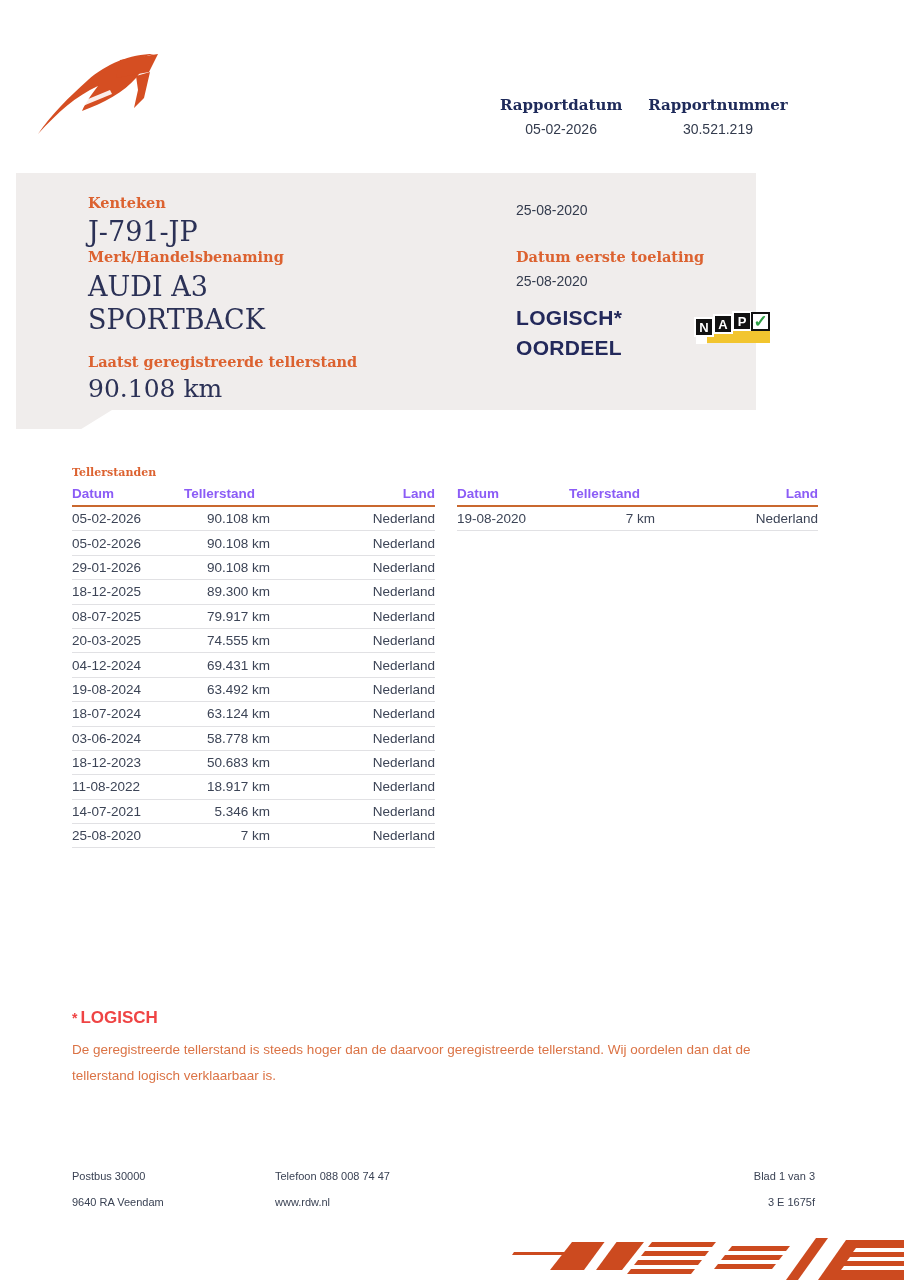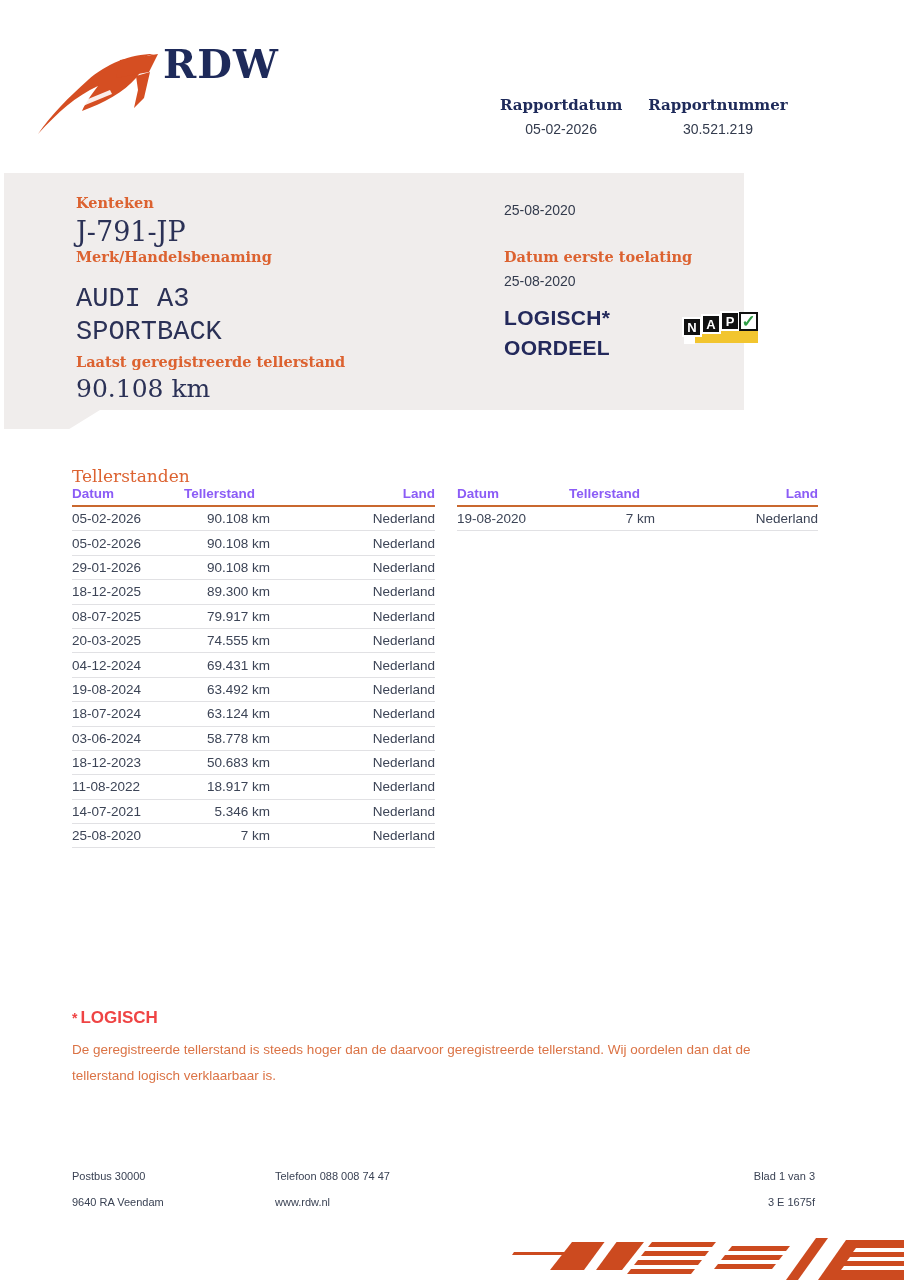--- a/index.html
+++ b/index.html
@@ -31,21 +31,21 @@
   .report-meta { position: absolute; left: 500px; top: 96px; display: flex; text-align: center; }
   .meta-col { margin-right: 26px; }
   .meta-label {
     font-family: "DejaVu Serif", serif;
     font-weight: bold; font-size: 15px; color: #1E2A5A;
   }
   .meta-value { margin-top: 7px; font-size: 14px; color: #333B4D; }
 
   
   .panel {
-    position: absolute; left: 4px; top: 173px;
+    position: absolute; left: 16px; top: 173px;
     width: 740px; height: 237px;
     background: #F0EDEC;
   }
   .panel::after {
     content: ""; position: absolute; left: 0; top: 237px;
     width: 96px; height: 19px; background: #F0EDEC;
     clip-path: polygon(0 0, 100% 0, 68% 100%, 0 100%);
   }
   .p-label {
     font-family: "DejaVu Serif", serif;
@@ -55,21 +55,21 @@
     font-family: "DejaVu Serif", serif;
     font-size: 27px; color: #2B3156; line-height: 1.22;
   }
   .p-value { font-size: 14px; color: #333B4D; }
   .grp-kenteken   { position: absolute; left: 72px;  top: 21px; }
   .grp-merk       { position: absolute; left: 72px;  top: 75px; }
   .grp-teller     { position: absolute; left: 72px;  top: 180px; }
   .grp-afgifte    { position: absolute; left: 500px; top: 21px; }
   .grp-toelating  { position: absolute; left: 500px; top: 75px; }
   .grp-kenteken .p-big { margin-top: 5px; }
-  .grp-merk .p-big { margin-top: 18px; font-family: Liberation Mono, monospace; }
+  .grp-merk .p-big { margin-top: 6px; }
   .grp-teller .p-big { margin-top: 4px; font-size: 25px; }
   .grp-afgifte .p-value, .grp-toelating .p-value { margin-top: 8px; }
   .oordeel {
     position: absolute; left: 500px; top: 130px;
     font-weight: bold; font-size: 21px; line-height: 1.42;
     color: #23295B; letter-spacing: 0.3px;
   }
   
   .nap { position: absolute; left: 676px; top: 134px; width: 90px; height: 46px; }
   .nap-yellow { position: absolute; left: 12px; top: 21px; width: 66px; height: 15px; background: #F2C52F; }
@@ -87,21 +87,21 @@
     position: absolute; left: 59px; top: 5px; width: 19px; height: 19px;
     background: #ffffff; border: 2px solid #111111;
     color: #2E9E44; font-weight: bold; font-size: 17px; line-height: 17px;
     display: flex; align-items: center; justify-content: center;
   }
 
   
   .tables-heading {
     position: absolute; left: 72px; top: 466px;
     font-family: "DejaVu Serif", serif;
-    font-weight: normal; font-size: 17px; color: #DC6230;
+    font-weight: bold; font-size: 11px; color: #DC6230;
   }
   .tables-wrap { position: absolute; left: 72px; top: 486px; display: flex; gap: 22px; }
   .mtable { width: 363px; }
   .mtable.right { width: 361px; }
   .thead {
     display: grid; grid-template-columns: 112px 86px 1fr;
     font-weight: bold; font-size: 13.5px; color: #8b5cf6;
     padding-bottom: 4px; border-bottom: 2px solid #C9682F;
   }
   .thead .h-land { text-align: right; }
@@ -134,21 +134,20 @@
 <body>
 
 <div class="page">
 
   <svg class="logo-swoosh" viewBox="0 0 128 84" aria-hidden="true">
     <path fill="#D54E22" d="M2 82 C22 60 40 44 62 34 C54 44 49 52 46 59 C68 51 88 40 100 26 L112 10 L86 17 C94 10 104 5 118 2 C94 2 70 12 52 28 C34 44 14 64 2 82 Z"></path>
     <path fill="#D54E22" d="M84 8 L122 2 L113 20 L80 26 Z"></path>
     <path fill="#D54E22" d="M100 24 L114 20 L108 46 L98 56 L102 38 Z"></path>
     <path fill="#ffffff" d="M40 52 L74 38 L76 42 L42 56 Z" opacity="0.9"></path>
   </svg>
-  <div class="brand-word">RDW</div>
 
   <div class="report-meta">
     <div class="meta-col">
       <div class="meta-label">Rapportdatum</div>
       <div class="meta-value">05-02-2026</div>
     </div>
     <div class="meta-col">
       <div class="meta-label">Rapportnummer</div>
       <div class="meta-value">30.521.219</div>
     </div>

